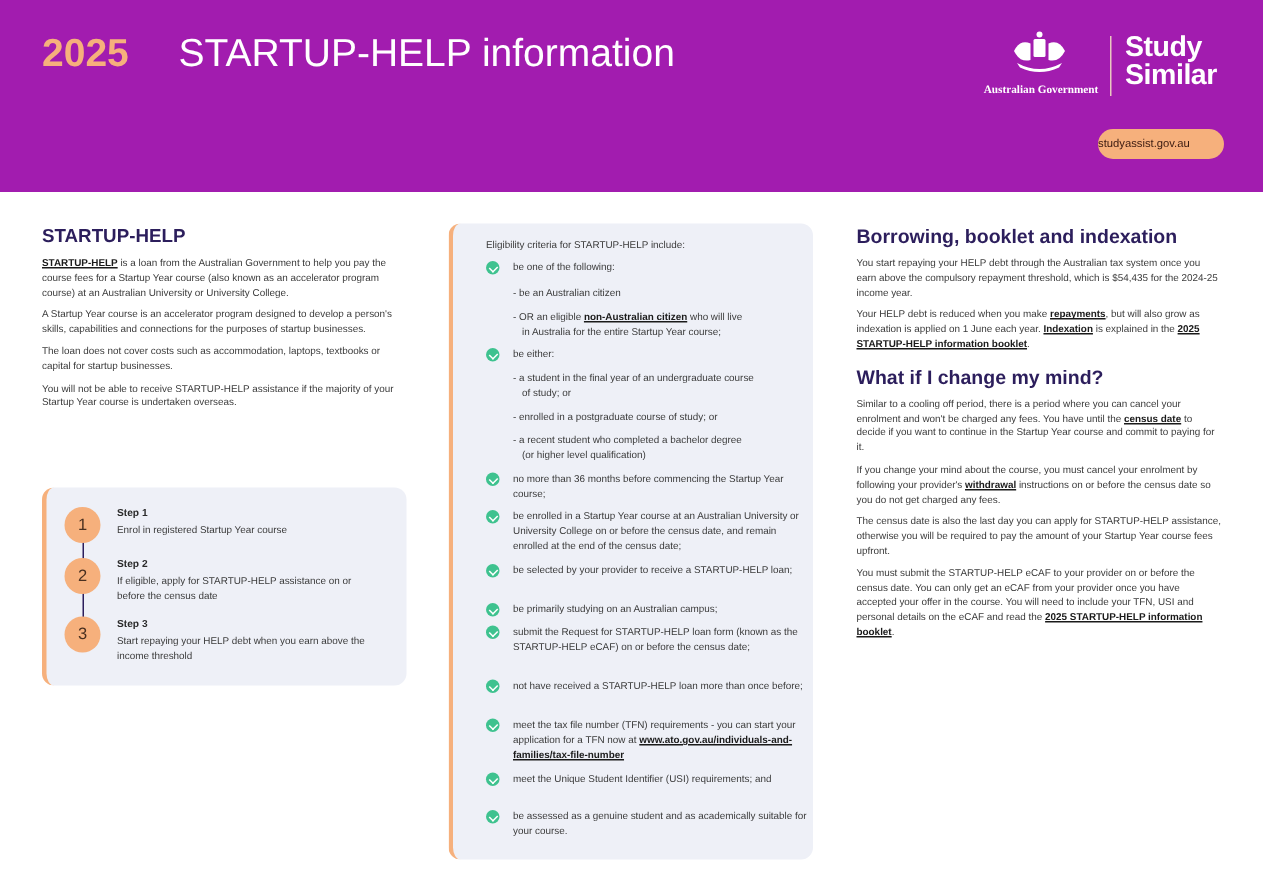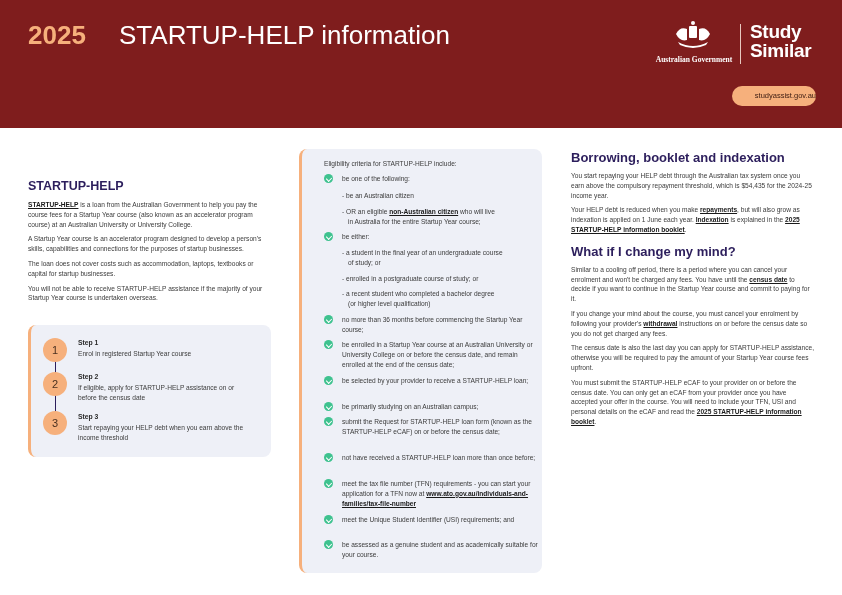--- a/index.html
+++ b/index.html
@@ -1,30 +1,30 @@
 <!DOCTYPE html>
 <html><head>
   <meta charset="utf-8">
   <style>
     * { box-sizing: border-box; margin: 0; padding: 0; }
     html, body { width: 842px; height: 595px; overflow: hidden; background: #ffffff; }
     body { font-family: "Liberation Sans", "DejaVu Sans", sans-serif; color: #2b2b2b; position: relative; }
 
-    .header { position: absolute; left: 0; top: 0; width: 842px; height: 128px; background: #7f1d1d; }
+    .header { position: absolute; left: 0; top: 0; width: 842px; height: 128px; background: #a21caf; }
     .header .year { position: absolute; left: 28px; top: 20px; font-size: 26px; font-weight: bold; color: #f6b07c; }
     .header .title { position: absolute; left: 119px; top: 20px; font-size: 26px; font-weight: normal; color: #ffffff; }
     .gov-logo { position: absolute; left: 654px; top: 20px; width: 78px; height: 46px; }
     .crest { position: absolute; left: 18px; top: 0; width: 42px; height: 30px; }
     .gov-text { position: absolute; left: 0; top: 35px; width: 80px; text-align: center; font-family: "Liberation Serif", serif; font-size: 7.5px; font-weight: bold; color: #ffffff; white-space: nowrap; }
     .logo-divider { position: absolute; left: 740px; top: 24px; width: 1px; height: 40px; background: #e8c8c0; }
     .study-assist { position: absolute; left: 750px; top: 22px; font-size: 19px; font-weight: bold; color: #ffffff; line-height: 19px; letter-spacing: -0.3px; }
-    .url-pill { position: absolute; left: 732px; top: 86px; width: 84px; height: 20px; background: #f6b07c; border-radius: 10px; font-size: 7.5px; color: #3a1a10; text-align: right; line-height: 20px; }
+    .url-pill { position: absolute; left: 732px; top: 86px; width: 84px; height: 20px; background: #f6b07c; border-radius: 10px; font-size: 7.5px; color: #3a1a10; text-align: left; line-height: 20px; }
 
     .col { position: absolute; }
-    .col-left { left: 28px; top: 150px; width: 244px; margin-top: 29px; }
+    .col-left { left: 28px; top: 150px; width: 244px; }
     .col-right { left: 571px; top: 150px; width: 244px; }
 
     h2 { font-size: 12.5px; font-weight: bold; color: #2c1e5c; margin-bottom: 6px; line-height: 15px; }
     h2.big { font-size: 13px; }
     p { font-size: 6.6px; line-height: 9.8px; color: #3b3b3b; margin-bottom: 5px; }
     .u { text-decoration: underline; font-weight: bold; color: #1a1a1a; }
 
     .steps-box { position: absolute; left: 28px; top: 325px; width: 243px; height: 132px; background: #eef0f7; border-radius: 8px; border-left: 3px solid #f6b07c; }
     .step { position: absolute; left: 0; width: 240px; }
     .step-circle { position: absolute; left: 12px; width: 24px; height: 24px; border-radius: 50%; background: #f6b07c; color: #4a3020; font-size: 11px; text-align: center; line-height: 24px; }

